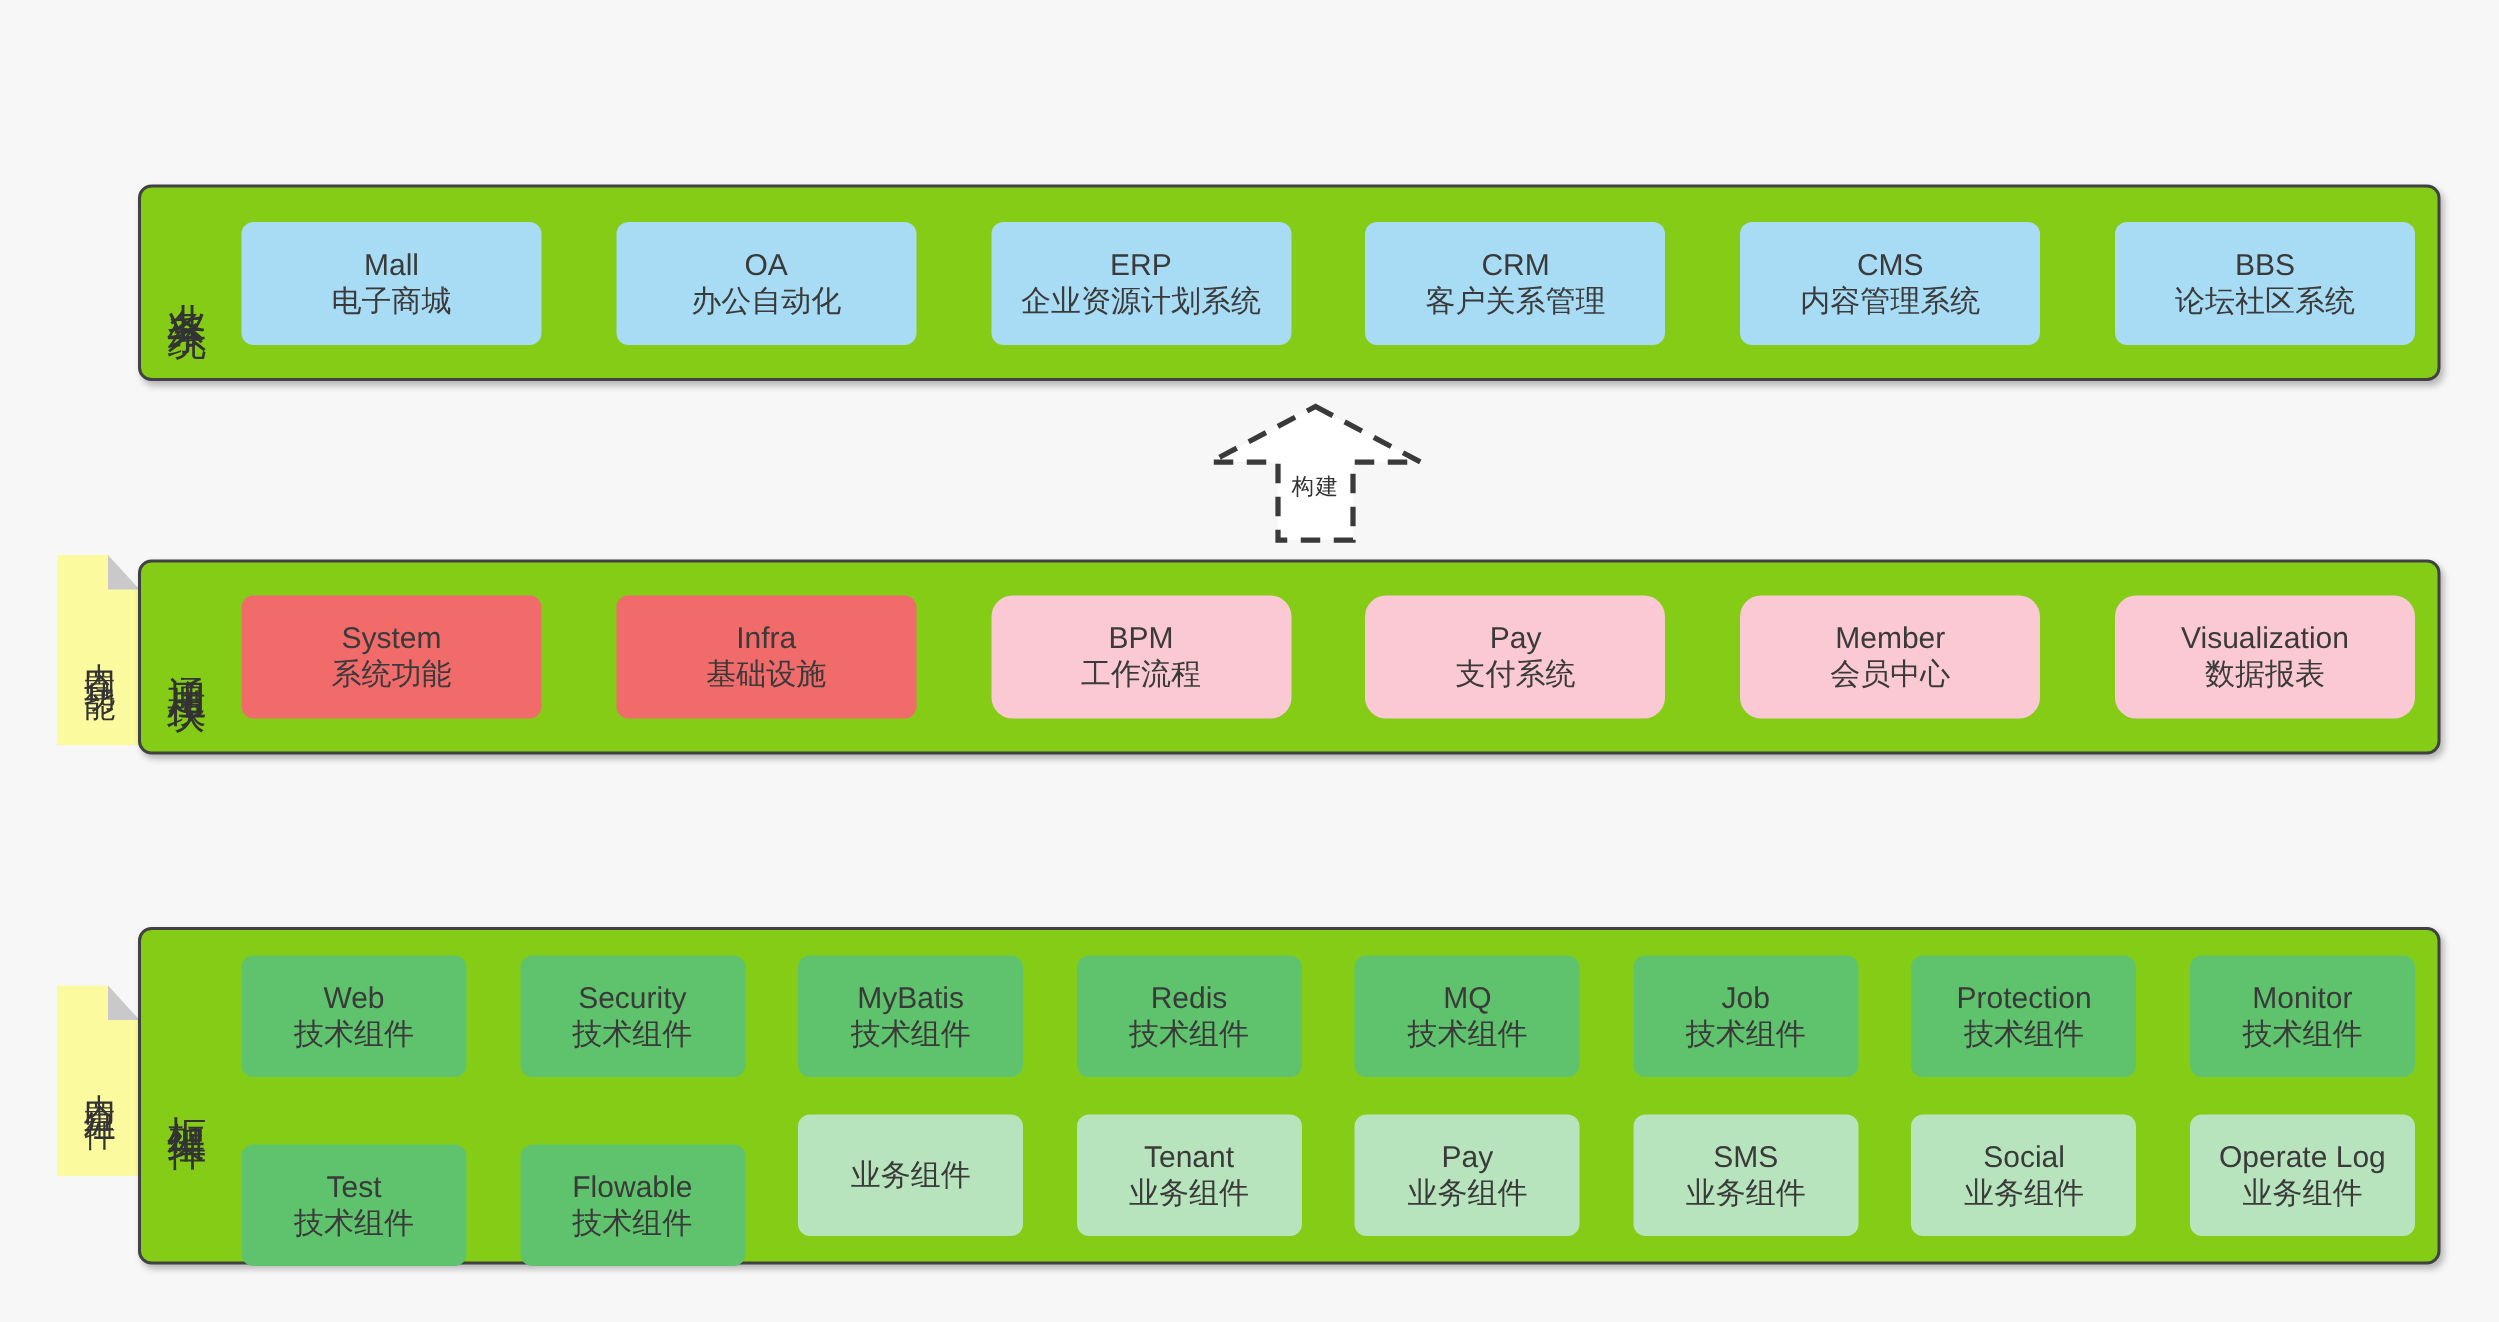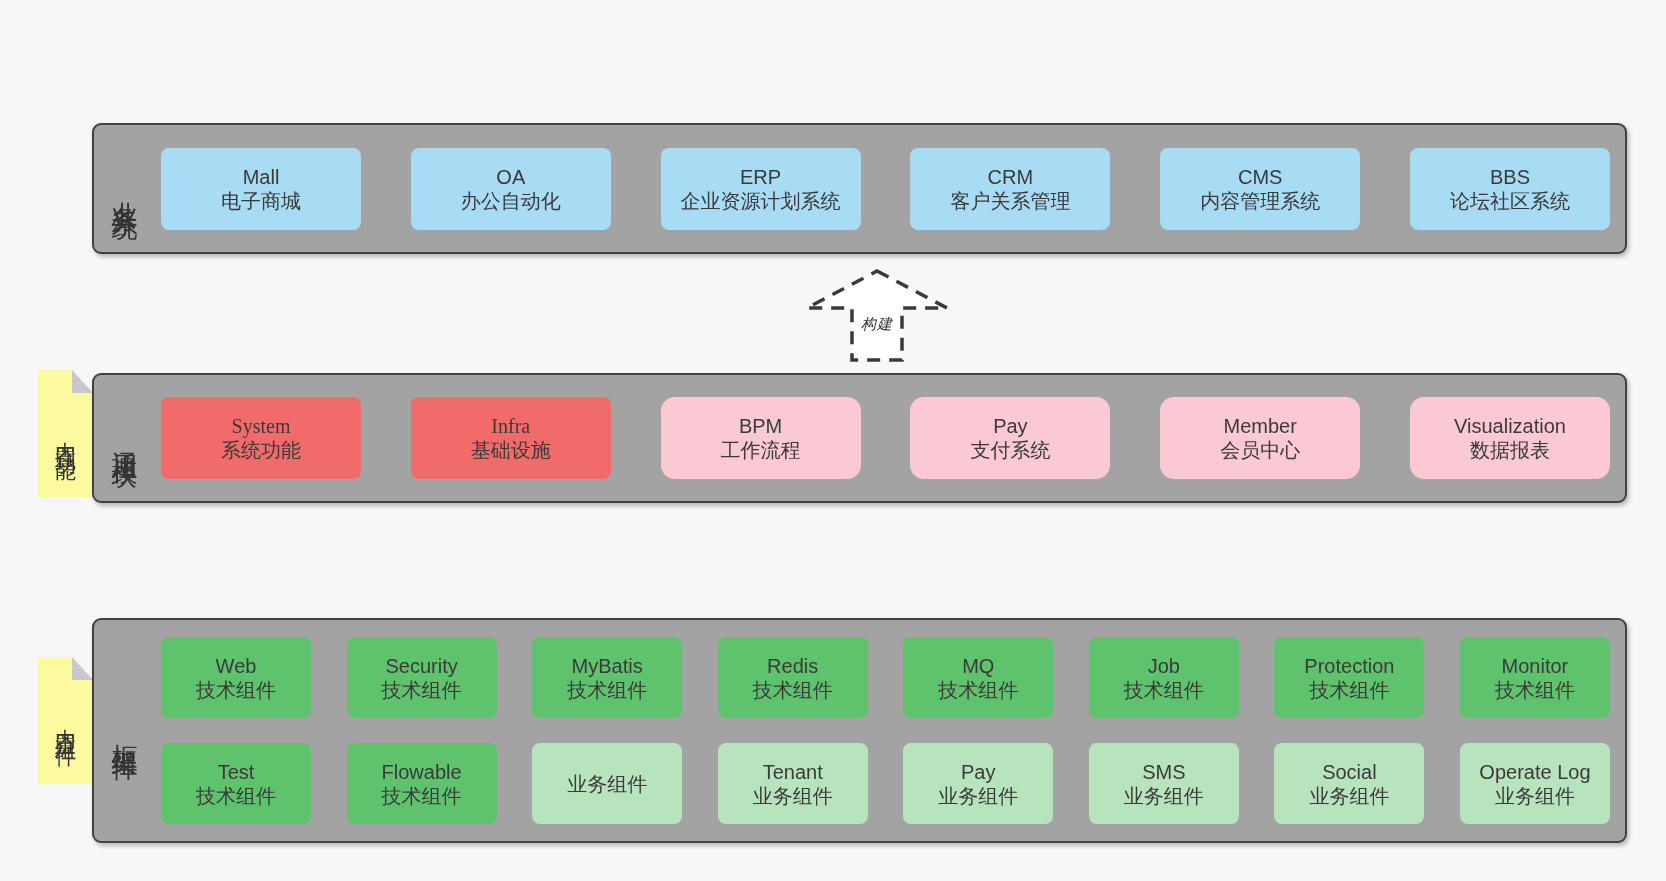--- a/index.html
+++ b/index.html
@@ -16,21 +16,21 @@
     position:absolute;left:0;top:6px;width:100%;height:calc(100% - 6px);
     display:flex;align-items:center;justify-content:center;
     writing-mode:vertical-rl;text-orientation:upright;
     font-size:21px;letter-spacing:6px;color:#333;
   }
   .tag1{top:370px;}
   .tag2{top:657px;}
   
   .panel{
     position:absolute;left:92px;width:1535px;box-sizing:border-box;
-    background:#a3a3a3;border:2px solid #414144;border-radius:9px;
+    background:#84cc16;border:2px solid #414144;border-radius:9px;
     box-shadow:2px 3px 4px rgba(70,70,70,.35);
     display:flex;align-items:stretch;padding:0 15px 0 12px;z-index:2;
   }
   .panel1{top:123px;height:131px;}
   .panel2{top:373px;height:130px;}
   .panel3{top:618px;height:225px;}
   .vlabel{
     align-self:center;
     writing-mode:vertical-rl;text-orientation:upright;
     font-size:26px;letter-spacing:4px;color:#333;
@@ -39,32 +39,32 @@
   .rows{flex:1;display:flex;flex-direction:column;justify-content:center;gap:25px;}
   .row{display:flex;justify-content:space-between;}
   .box{
     border-radius:8px;display:flex;flex-direction:column;
     align-items:center;justify-content:center;text-align:center;
     font-size:20px;line-height:24px;color:#3a3a3a;padding:2px 4px;box-sizing:border-box;
   }
   .row6 .box{width:200px;height:82px;}
   .row8 .box{width:150px;height:81px;}
   .c-blue  {background:#a8dbf4;}
-  .c-red   {background:#f26b6b;font-family:Liberation Serif, serif;}
+  .c-red   {background:#f26b6b;}
   .c-pink  {background:#fac9d3;border-radius:14px;}
-  .c-green {background:#5fc36d;}
+  .c-green {background:#5fc36d;margin-top:20px;}
   .c-lgreen{background:#b8e4bd;}
   
   .arrow{position:absolute;width:150px;height:95px;z-index:2;}
   .arrow1{left:802px;top:268px;}
   .arrow2{left:818px;top:516px;}
   .arrow svg{position:absolute;left:0;top:0;}
   .arrow-label{
     position:absolute;left:0;top:47px;width:100%;text-align:center;
-    font-size:15px;color:#333;letter-spacing:1px;font-style:italic;
+    font-size:15px;color:#333;letter-spacing:1px;
   }
 </style>
 </head>
 <body>
 
 <div class="canvas">
 
   <div class="tag tag1">
     <svg width="55" height="127" viewBox="0 0 55 127">
       <polygon points="0,0 34,0 55,23 55,127 0,127" fill="#fbfa9f"></polygon>

